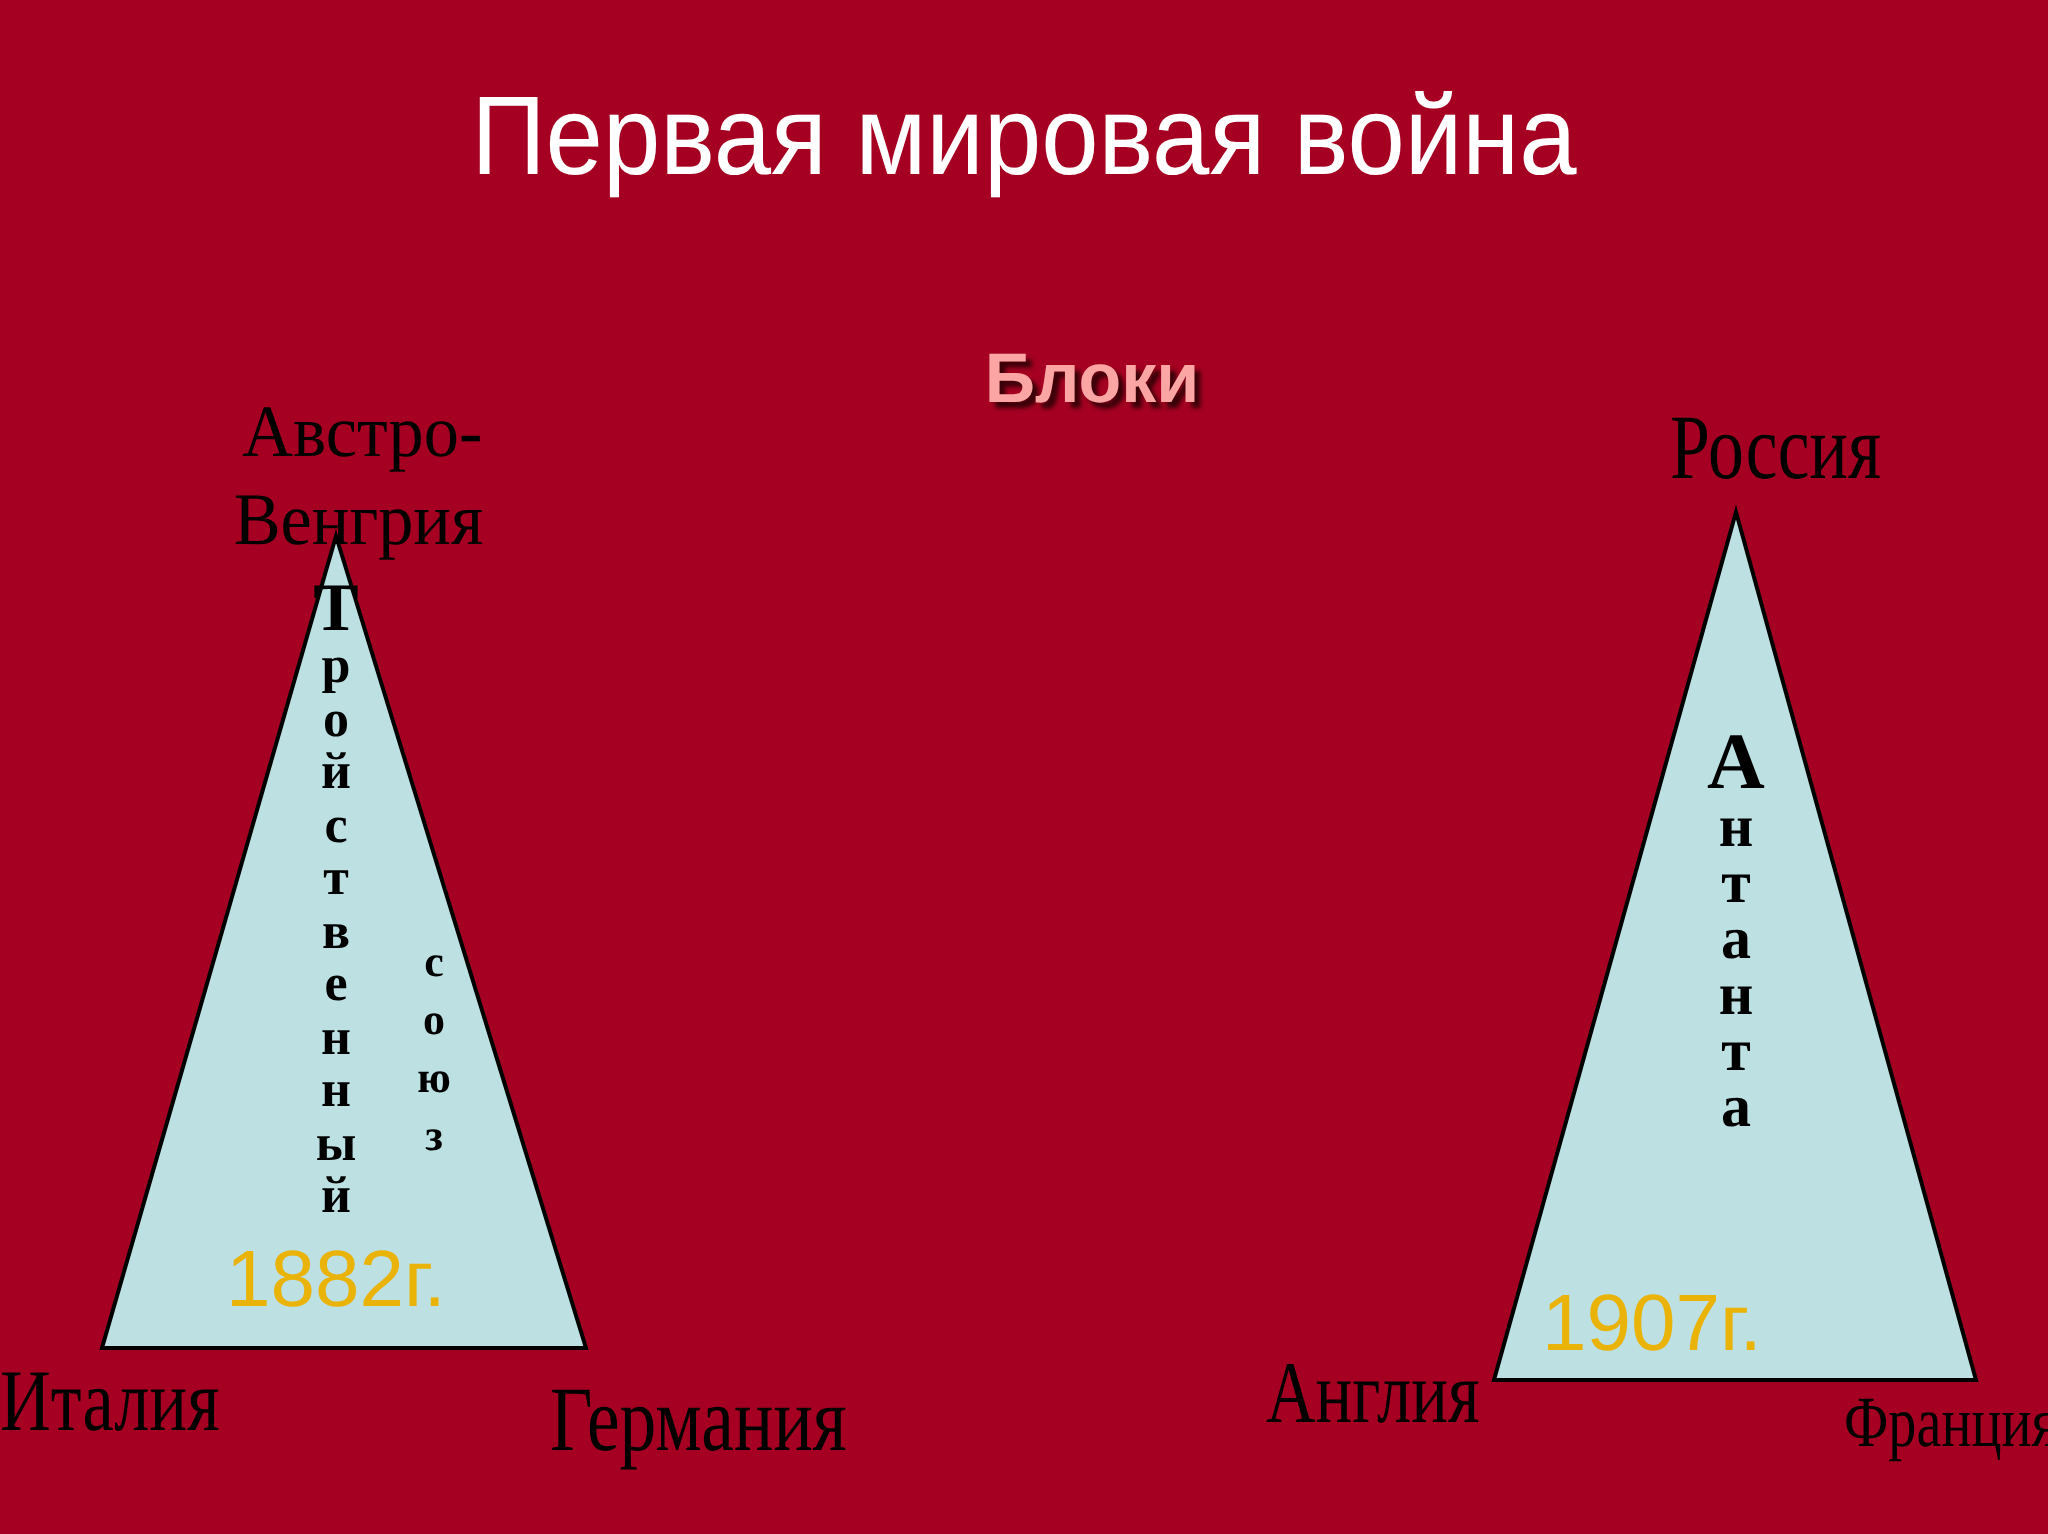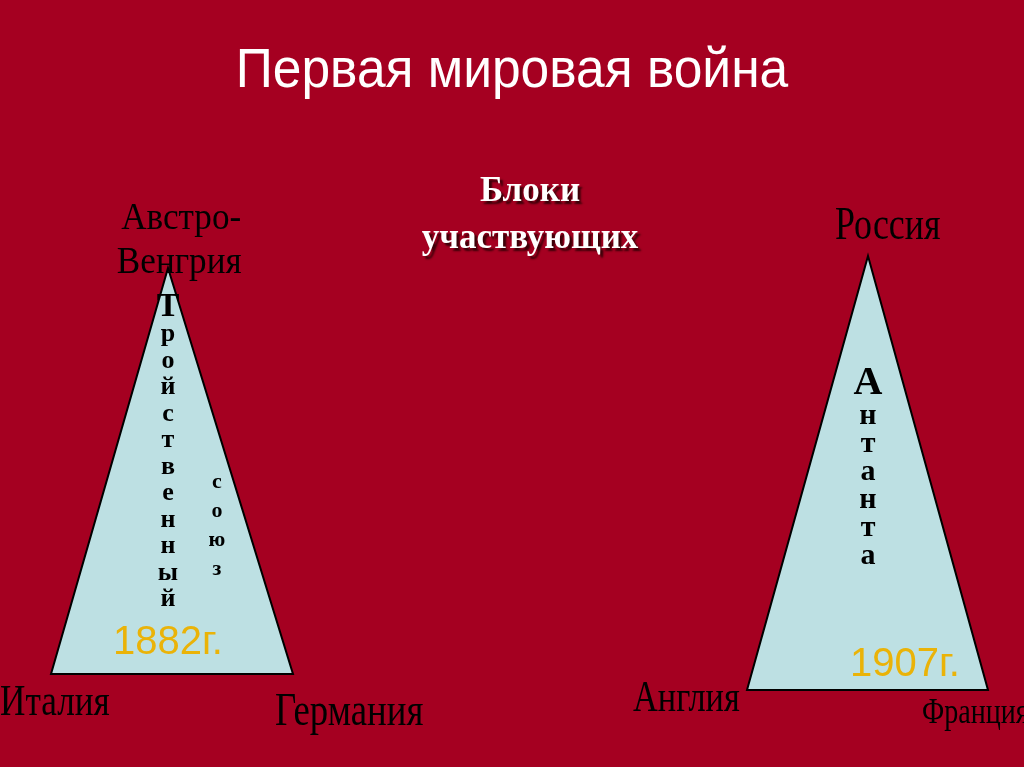--- a/index.html
+++ b/index.html
@@ -22,26 +22,26 @@
       text-align: center;
       color: #ffffff;
       font-family: "Liberation Sans", sans-serif;
       font-size: 56px;
       line-height: 76px;
       font-weight: normal;
       transform: scaleX(0.92);
     }
     .subtitle {
       position: absolute;
-      left: 360px;
+      left: 376px;
       top: 166px;
       width: 340px;
       text-align: center;
-      color: #ffffff;
-      font-family: Liberation Serif, serif;
+      color: #fca5a5;
+      font-family: Liberation Sans, sans-serif;
       font-weight: bold;
       font-size: 35px;
       line-height: 47px;
       text-shadow: 3px 3px 2px #3a0008;
     }
     .subtitle span { display: block; }
     .shape-layer {
       position: absolute;
       left: 0;
       top: 0;
@@ -77,21 +77,20 @@
       white-space: nowrap;
     }
   </style>
 </head>
 <body>
 
 <div class="slide-title">Первая мировая война</div>
 
 <div class="subtitle">
   <span>Блоки</span>
-  <span>участвующих</span>
 </div>
 
 <svg class="shape-layer" width="1024" height="767" viewBox="0 0 1024 767">
   <polygon points="168,268 293,674 51,674" fill="#bde0e3" stroke="#000000" stroke-width="2"></polygon>
   <polygon points="868,256 988,690 747,690" fill="#bde0e3" stroke="#000000" stroke-width="2"></polygon>
 </svg>
 
 <div class="country" style="left:108px; top:195px; font-size:37px; line-height:44px; text-align:center; width:150px; transform:scaleX(0.95);">
   <div style="padding-left:4px;">Австро-</div>
   <div>Венгрия</div>
@@ -129,16 +128,16 @@
 <div class="vertical-stack" style="left:845px; top:362px; width:46px; font-size:30px; line-height:28px;">
   <span style="font-size:40px; line-height:38px;">А</span>
   <span>н</span>
   <span>т</span>
   <span>а</span>
   <span>н</span>
   <span>т</span>
   <span>а</span>
 </div>
 
-<div class="year" style="left:850px; top:640px;">1907г.</div>
+<div class="year" style="left:771px; top:640px;">1907г.</div>
 
 <div class="country" style="left:633px; top:672px; font-size:44px; line-height:50px; transform:scaleX(0.78);">Англия</div>
 <div class="country" style="left:922px; top:690px; font-size:36px; line-height:42px; transform:scaleX(0.78);">Франция</div>
 
 </body></html>

